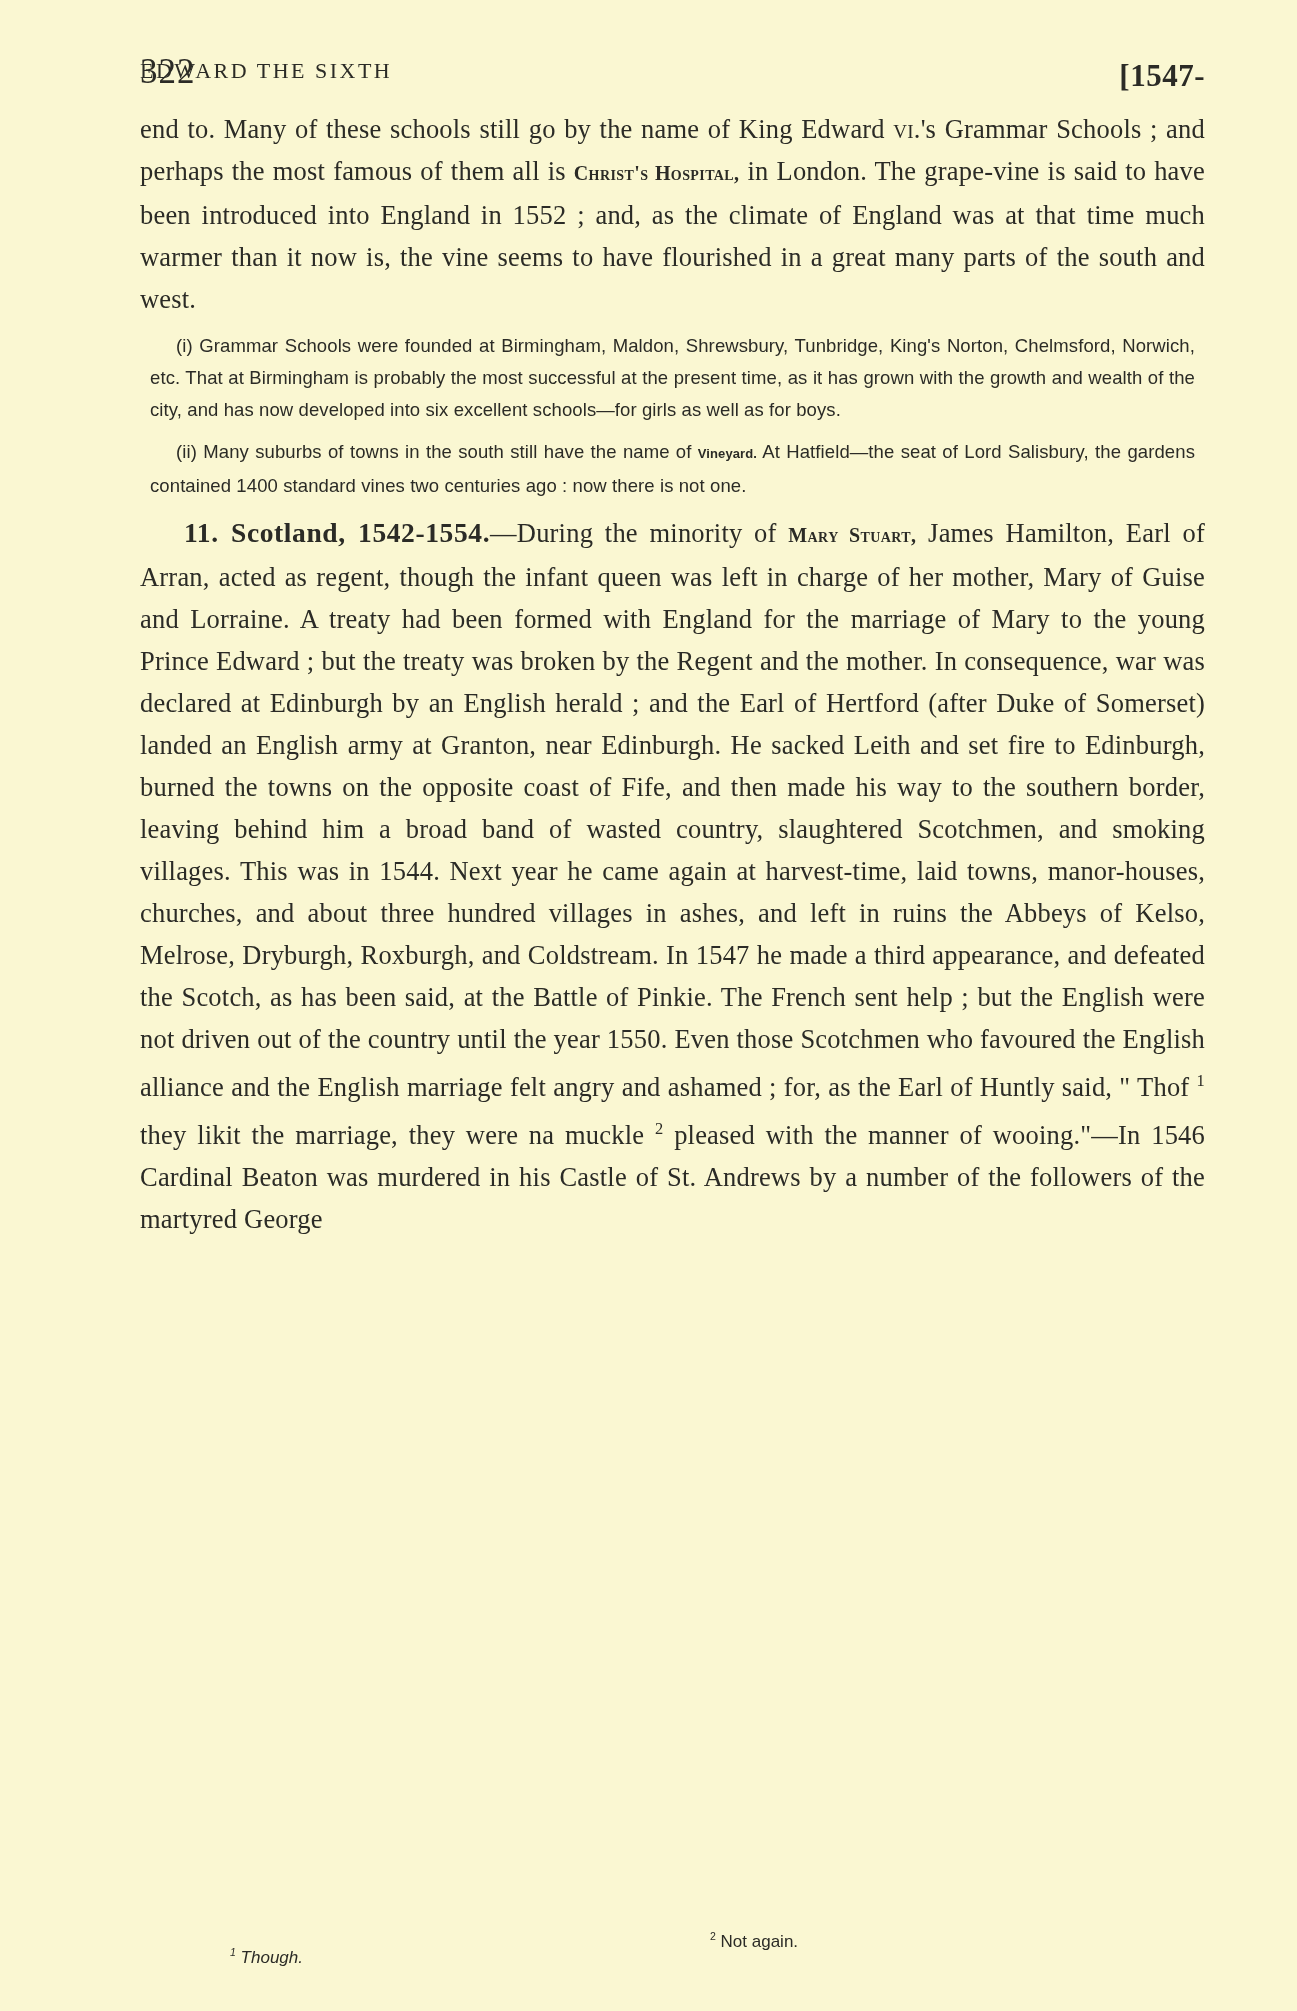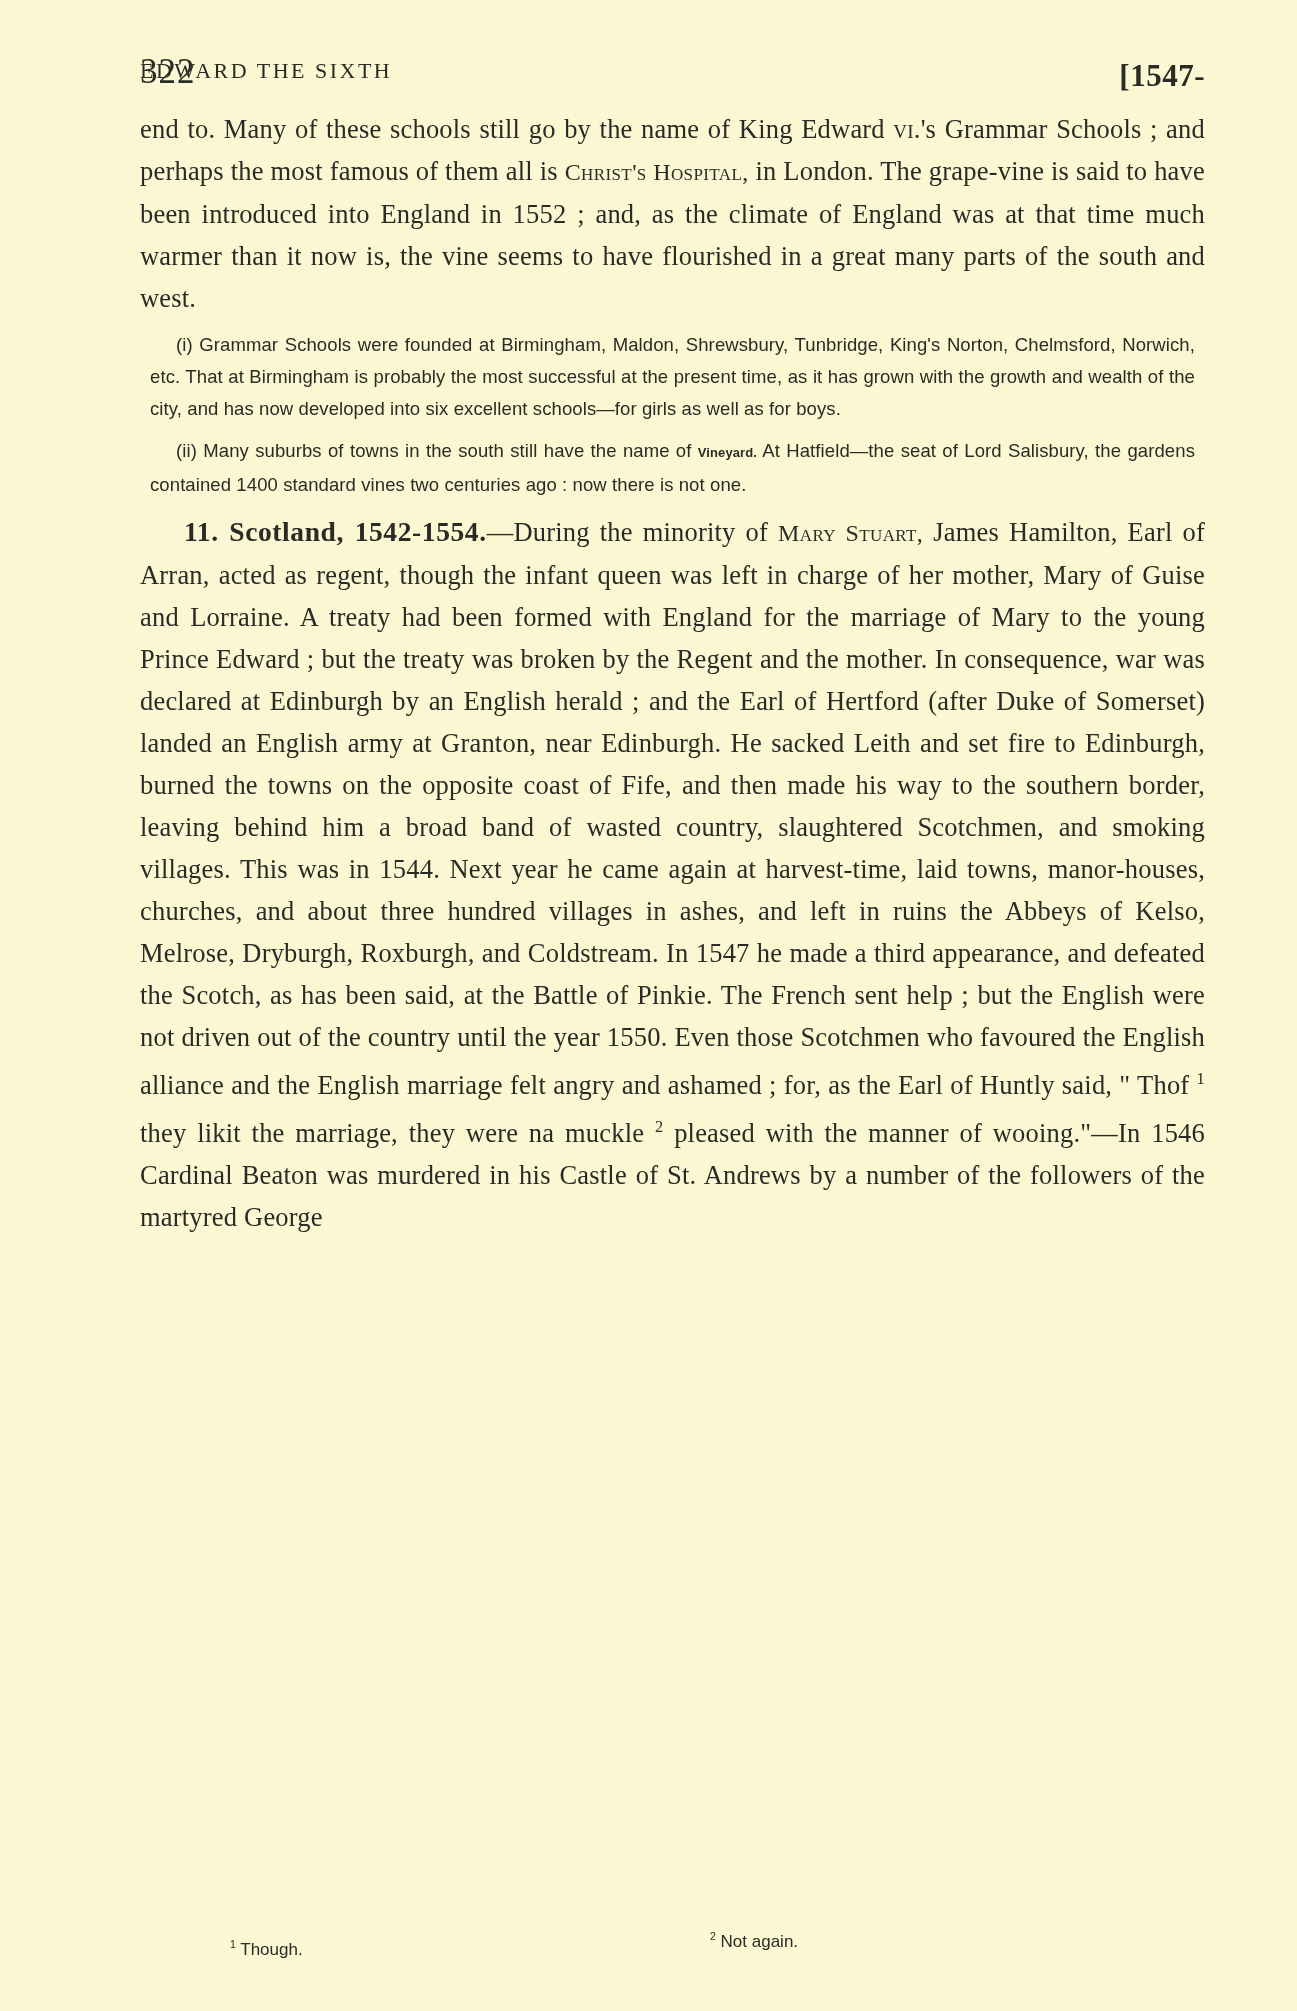--- a/index.html
+++ b/index.html
@@ -66,22 +66,22 @@
     margin: 0 0 0 0;
     text-align: justify;
     text-justify: inter-word;
     letter-spacing: 0.2px;
   }
   .para-1 {
     margin-top: 26px;
   }
   .sc {
     font-variant: small-caps;
-    font-weight: normal;
-    font-size: 24px;
+    font-weight: bold;
+    font-size: 20px;
     letter-spacing: 0.4px;
   }
   .smcap-plain {
     font-variant: small-caps;
   }
 
   
   p.note {
     font-family: "Liberation Sans", sans-serif;
     font-size: 18.5px;
@@ -116,21 +116,22 @@
     position: absolute;
     left: 140px;
     top: 1930px;
     width: 1065px;
     font-family: "Liberation Sans", sans-serif;
     font-size: 17px;
   }
   .footnotes .fn-left {
     position: absolute;
     left: 90px;
-    top: 8px;
+    top: 16px;
+    font-style: italic;
   }
   .footnotes .fn-right {
     position: absolute;
     left: 570px;
     top: 0;
   }
   sup {
     font-size: 0.62em;
     vertical-align: super;
   }

